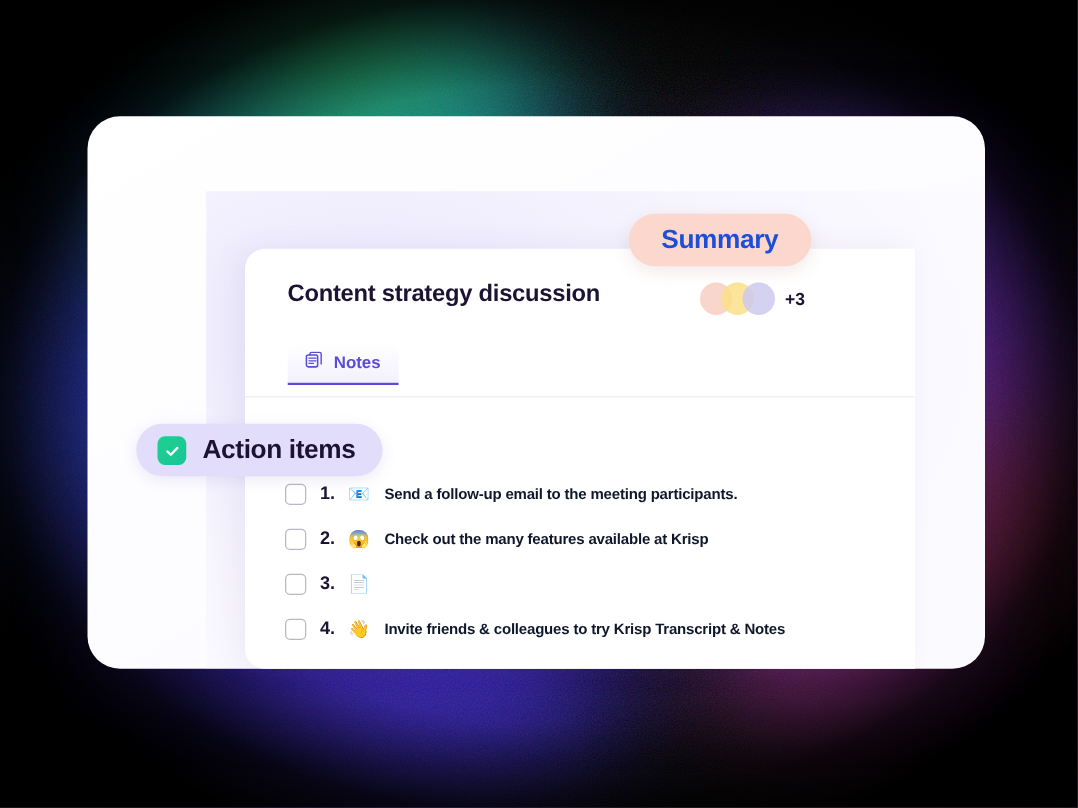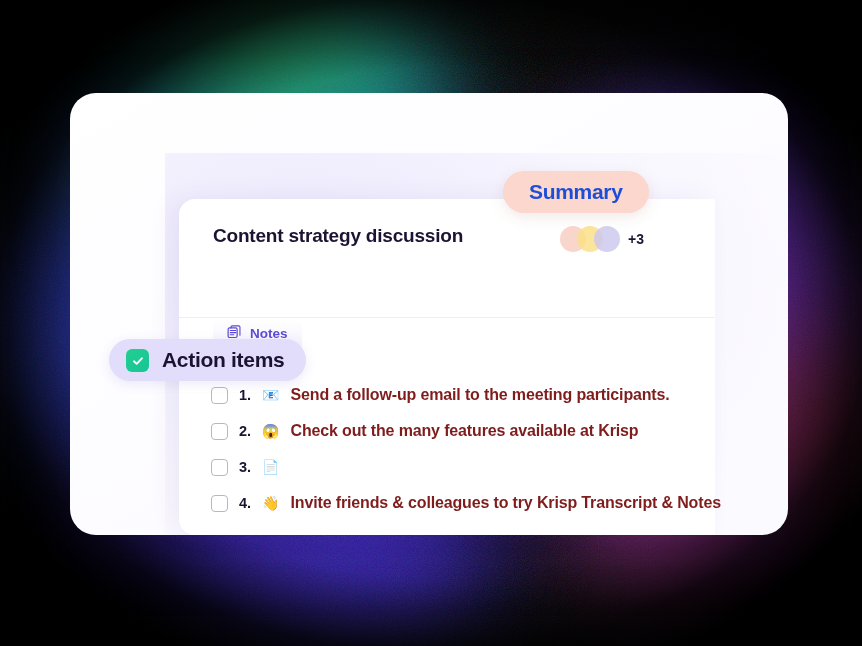--- a/index.html
+++ b/index.html
@@ -104,21 +104,21 @@
     position: absolute;
     left: 95px; top: 60px;
     width: 640px; height: 420px;
     background: radial-gradient(ellipse at 20% 25%, rgba(228,224,252,0.75) 0%, rgba(240,238,253,0.45) 45%, rgba(255,255,255,0) 78%);
     pointer-events: none;
   }
 
   
   .inner-card {
     position: absolute;
-    left: 179px;
+    left: 196px;
     top: 199px;
     width: 536px;
     height: 336px;
     background: #ffffff;
     border-radius: 16px 0 0 16px;
     box-shadow: -8px 0 24px rgba(80,60,140,0.07);
   }
 
   .inner-head {
     position: relative;
@@ -198,21 +198,20 @@
     font-weight: bold;
     color: #2b2440;
     border-bottom: 2.5px solid transparent;
     background: transparent;
   }
   .tab.active {
     color: #5b4bd6;
     border-bottom-color: #5b4bd6;
     background: linear-gradient(to bottom, rgba(235,232,252,0) 0%, rgba(232,228,251,0.55) 100%);
     border-radius: 6px 6px 0 0;
-    margin-top: 44px;
   }
   .tab-icon { display: flex; width: 15px; height: 16px; }
 
   
   .action-pill {
     position: absolute;
     left: 109px;
     top: 339px;
     display: flex;
     align-items: flex-end;
@@ -269,24 +268,24 @@
     font-weight: bold;
     color: #1c1333;
     flex: none;
   }
   .item-emoji {
     font-size: 14px;
     line-height: 1;
     flex: none;
   }
   .item-text {
-    font-size: 16px;
+    font-size: 12px;
     font-weight: bold;
     letter-spacing: -0.15px;
-    color: #7f1d1d;
+    color: #0f172a;
     white-space: nowrap;
   }
 </style>
 </head>
 <body>
 
 <div id="stage">
 
   <div class="glow glow-blue"></div>
   <div class="glow glow-teal"></div>

